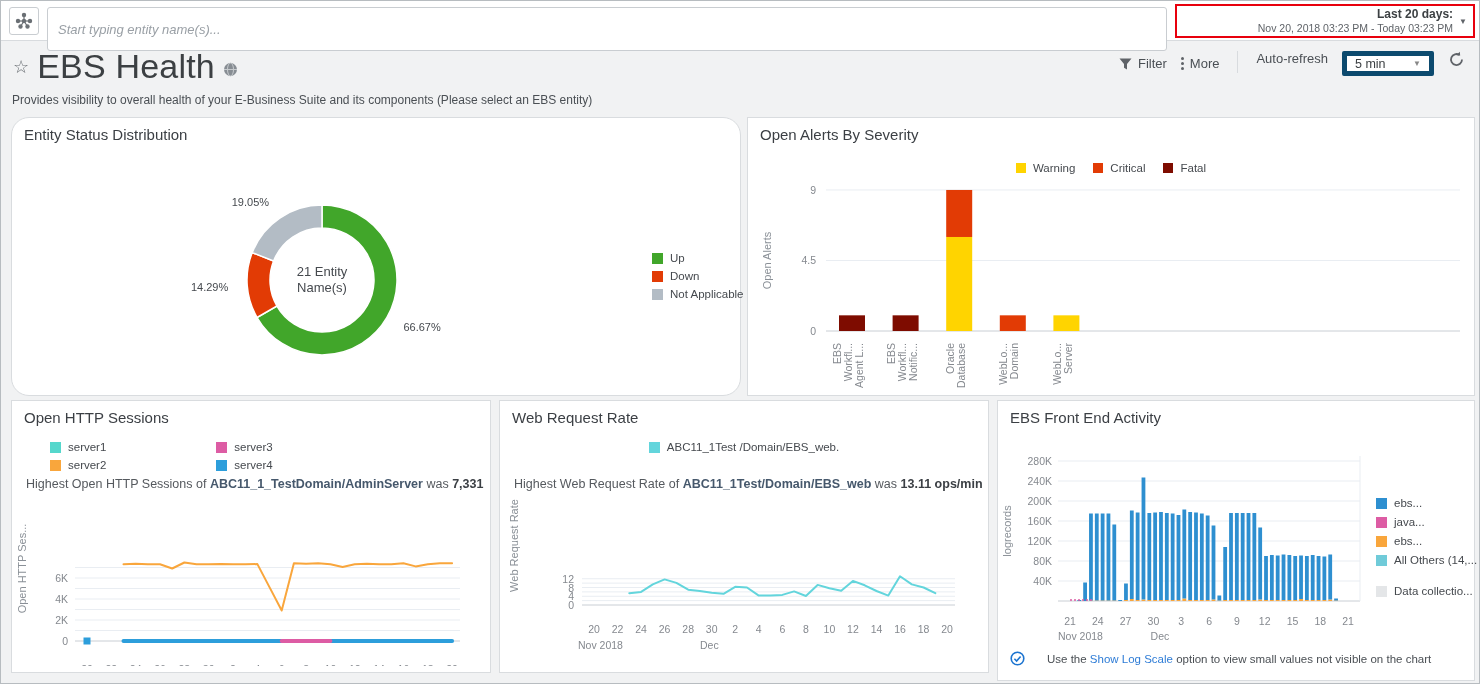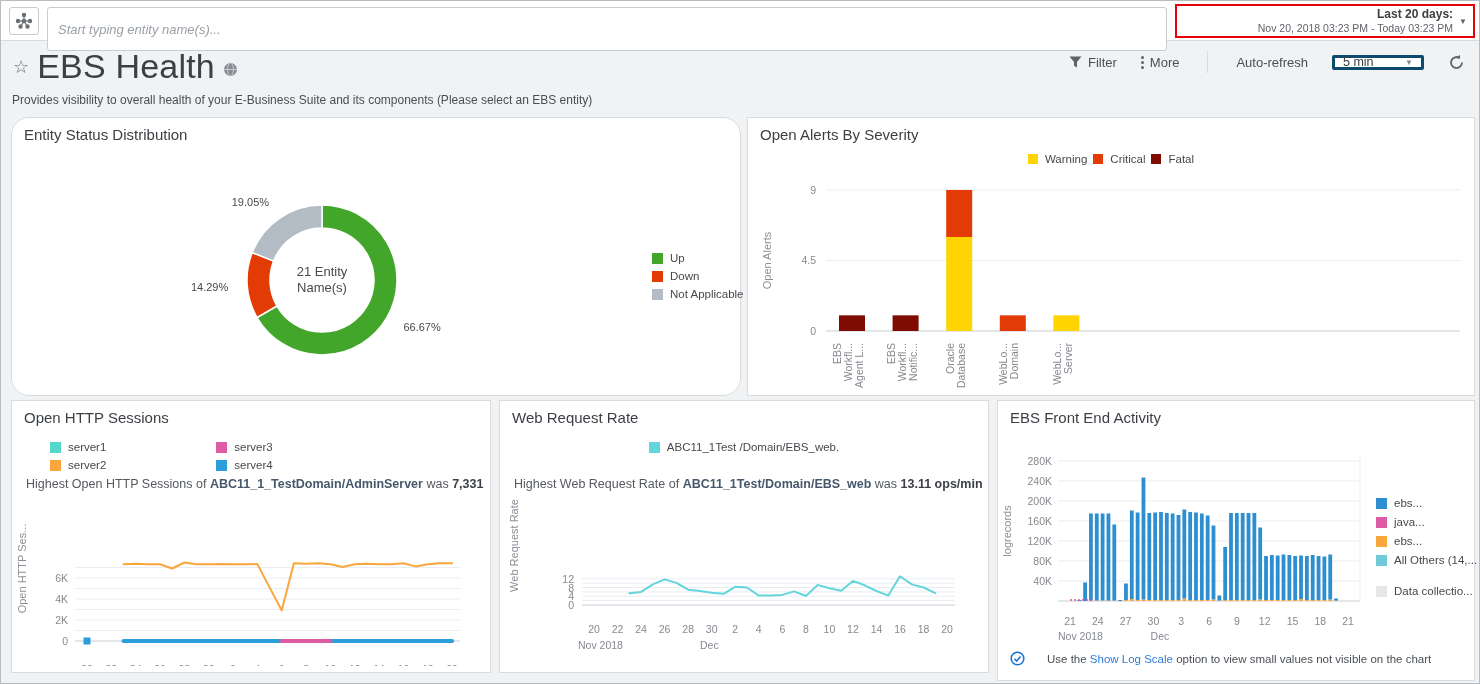--- a/index.html
+++ b/index.html
@@ -14,37 +14,37 @@
   .daterange .txt{text-align:right;line-height:1.25;}
   .dr-l1{font-size:12px;font-weight:bold;color:#3c4043;}
   .dr-l2{font-size:10.5px;color:#5f6368;}
   .dr-caret{font-size:8px;color:#5f6368;margin-left:6px;}
   
   .hdr-title-row{position:absolute;left:12px;top:46px;display:flex;align-items:center;}
   .star{font-size:18px;color:#6b7075;cursor:pointer;margin-right:8px;}
   .page-title{font-size:34px;font-weight:300;color:#3c4043;letter-spacing:.2px;}
   .globe{margin-left:8px;margin-top:6px;}
   .subtitle{position:absolute;left:11px;top:92px;font-size:12px;color:#4a4f54;}
-  .hdr-controls{position:absolute;right:14px;top:50px;display:flex;align-items:center;gap:24px;font-size:13px;color:#4a4f54;}
+  .hdr-controls{position:absolute;right:14px;top:50px;display:flex;gap:14px;font-size:13px;color:#4a4f54;}
   .ctrl{display:flex;align-items:center;gap:6px;cursor:pointer;}
   .vdiv{width:1px;height:22px;background:#d8dbde;margin:0 4px;}
-  .select{width:92px;height:15px;border:3px solid #0c4a6e;border-radius:2px;background:#fff;display:flex;align-items:center;justify-content:space-between;padding:0 8px;font-size:12.5px;color:#3c4043;cursor:pointer;}
+  .select{width:92px;height:25px;border:5px solid #0c4a6e;border-radius:2px;background:#fff;display:flex;align-items:center;justify-content:space-between;padding:0 8px;font-size:12.5px;color:#3c4043;cursor:pointer;}
   .select .caret{font-size:8px;color:#888;}
   .dots{display:inline-flex;flex-direction:column;gap:2px;}
   .dots i{width:3px;height:3px;border-radius:50%;background:#5f6368;}
   
   .panel{position:absolute;background:#fff;border:1px solid #d9dcdf;}
   .p-title{position:absolute;left:12px;top:8px;font-size:15px;color:#3b3f44;}
   svg{position:absolute;left:0;}
   
   .lg-row{display:flex;align-items:center;gap:7px;margin-bottom:6px;}
   .sq{width:11px;height:11px;display:inline-block;flex:none;}
   .lg-t{font-size:11.5px;color:#45494e;white-space:nowrap;}
   .donut-legend{position:absolute;left:640px;top:134px;}
-  .alerts-legend{position:absolute;left:0;top:35px;width:100%;display:flex;justify-content:center;gap:6px;}
+  .alerts-legend{position:absolute;left:0;top:44px;width:100%;display:flex;justify-content:center;gap:18px;}
   .alerts-legend .sq{width:10px;height:10px;}
   .http-legend{position:absolute;left:38px;top:40px;display:flex;gap:110px;}
   .web-legend{position:absolute;left:0;top:40px;width:100%;display:flex;justify-content:center;}
   .fe-legend{position:absolute;left:378px;top:96px;}
   .fe-legend .lg-row{margin-bottom:7px;}
   .fe-gap{height:12px;}
   .summary{position:absolute;left:14px;top:76px;font-size:12.5px;color:#55595e;white-space:nowrap;overflow:hidden;width:calc(100% - 20px);}
   .summary .ent{color:#46586c;font-weight:600;}
   .summary b{color:#3b3f44;}
   .fe-footer{position:absolute;left:12px;top:250px;display:flex;align-items:center;gap:22px;font-size:11.5px;color:#4a4f54;white-space:nowrap;}

